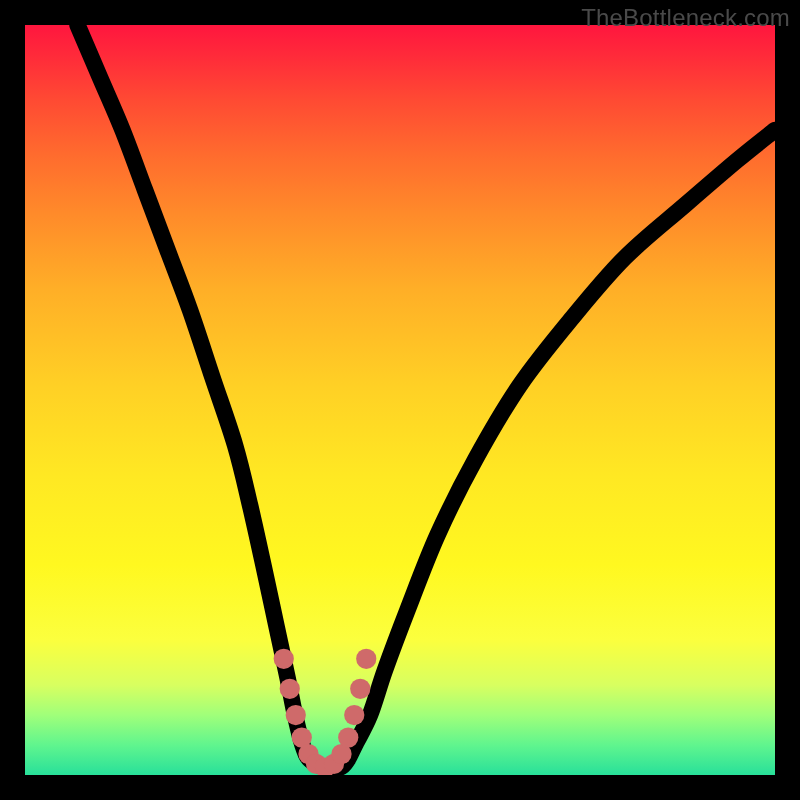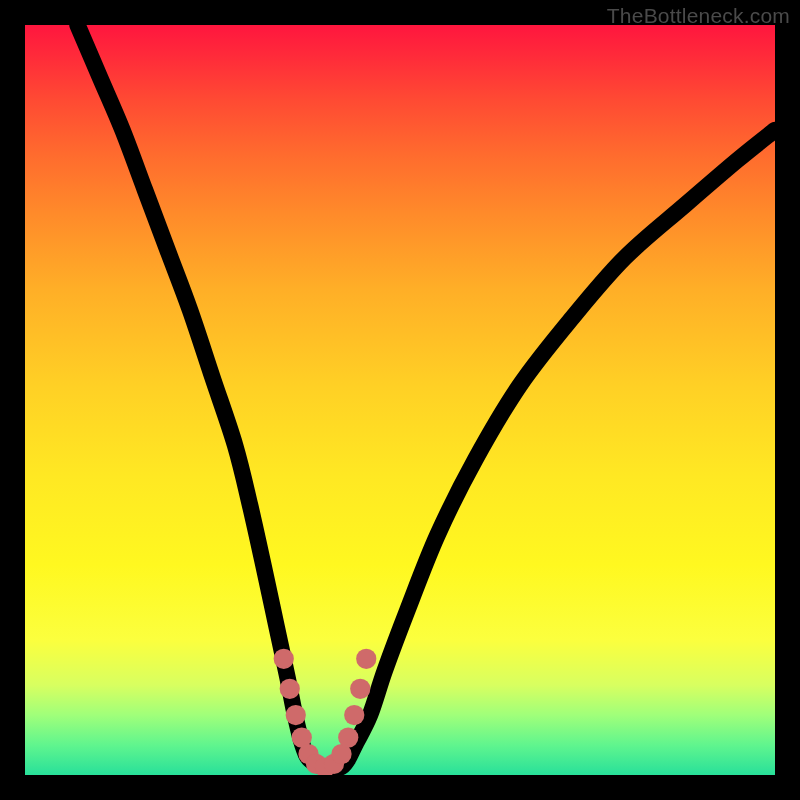--- a/index.html
+++ b/index.html
@@ -43,21 +43,21 @@
       #a0ff7a 92%,
       #60f58e 96%,
       #28e09a 100%
     );
   }
   .attribution {
     position: absolute;
     top: 4px;
     right: 10px;
     color: #4a4a4a;
-    font-size: 21px;
+    font-size: 24px;
     font-weight: 400;
     letter-spacing: 0.2px;
     z-index: 5;
   }
   svg.curve {
     position: absolute;
     inset: 0;
     z-index: 3;
   }
   svg.dots {

